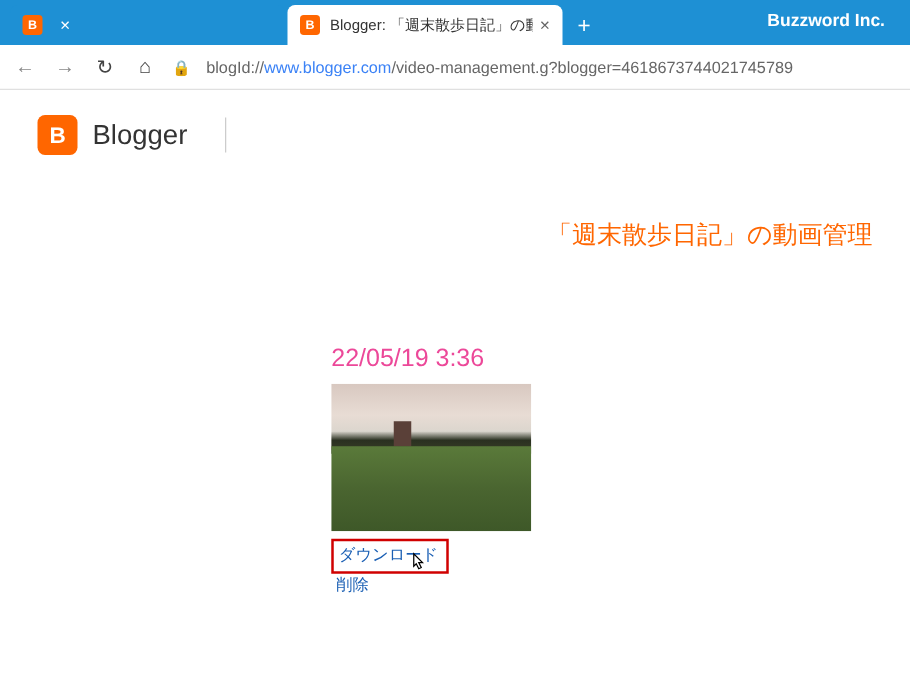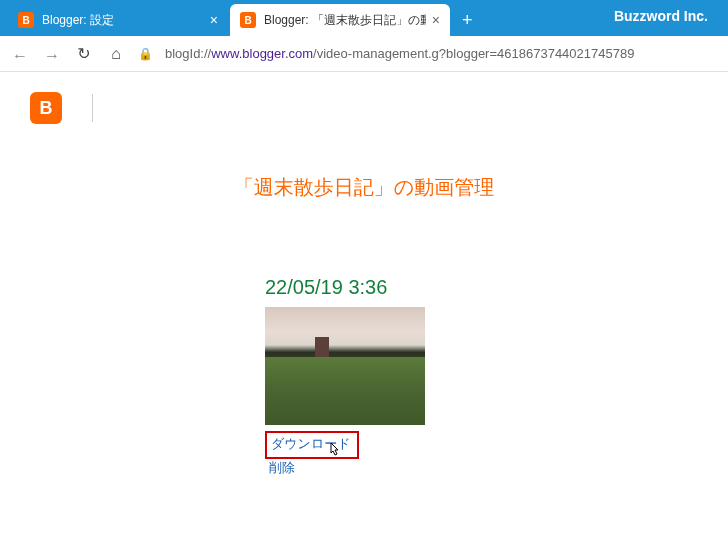--- a/index.html
+++ b/index.html
@@ -100,21 +100,21 @@
     }
     .nav-btn.enabled { color: #444; }
     .lock-icon { color: #888; font-size: 12px; }
     .url {
       font-size: 13px;
       color: #666;
       flex: 1;
       white-space: nowrap;
       overflow: hidden;
     }
-    .url .domain { color: #4c1d95; }
+    .url .domain { color: #3b82f6; }
     .content { padding: 20px 30px; }
     .logo-row {
       display: flex;
       align-items: center;
       gap: 12px;
     }
     .blogger-logo {
       width: 32px;
       height: 32px;
       background: #ff6600;
@@ -131,34 +131,34 @@
       font-weight: 500;
       color: #333;
     }
     .divider {
       width: 1px;
       height: 28px;
       background: #ccc;
       margin-left: 18px;
     }
     .page-title {
-      text-align: center;
+      text-align: right;
       color: #ff6600;
       font-size: 20px;
       font-weight: 500;
       margin-top: 50px;
     }
     .video-block {
       margin-left: 235px;
       margin-top: 75px;
       width: 170px;
     }
     .timestamp {
       font-size: 20px;
-      color: #15803d;
+      color: #ec4899;
       margin-bottom: 8px;
     }
     .thumb {
       width: 160px;
       height: 118px;
       position: relative;
       overflow: hidden;
     }
     .sky {
       position: absolute;
@@ -205,21 +205,20 @@
       color: #000;
       pointer-events: none;
     }
   </style>
 </head>
 <body>
 
 <div class="tab-bar">
   <div class="tab inactive">
     <div class="tab-favicon">B</div>
-    <span class="tab-title">Blogger: 設定</span>
     <span class="tab-close">×</span>
   </div>
   <div class="tab active">
     <div class="tab-favicon">B</div>
     <span class="tab-title">Blogger: 「週末散歩日記」の動画管</span>
     <span class="tab-close">×</span>
   </div>
   <div class="new-tab">+</div>
   <div class="brand">Buzzword Inc.</div>
 </div>
@@ -233,20 +232,21 @@
   <span class="url">
     <span>blogId://</span><span class="domain">www.blogger.com</span><span>/video-management.g?blogger=4618673744021745789</span>
   </span>
 </div>
 
 <div class="content">
   <div class="logo-row">
     <div class="blogger-logo">
       <span>B</span>
     </div>
+    <div class="blogger-text">Blogger</div>
     <div class="divider"></div>
   </div>
 
   <div class="page-title">「週末散歩日記」の動画管理</div>
 
   <div class="video-block">
     <div class="timestamp">22/05/19 3:36</div>
     <div class="thumb">
       <div class="sky"></div>
       <div class="trees"></div>

